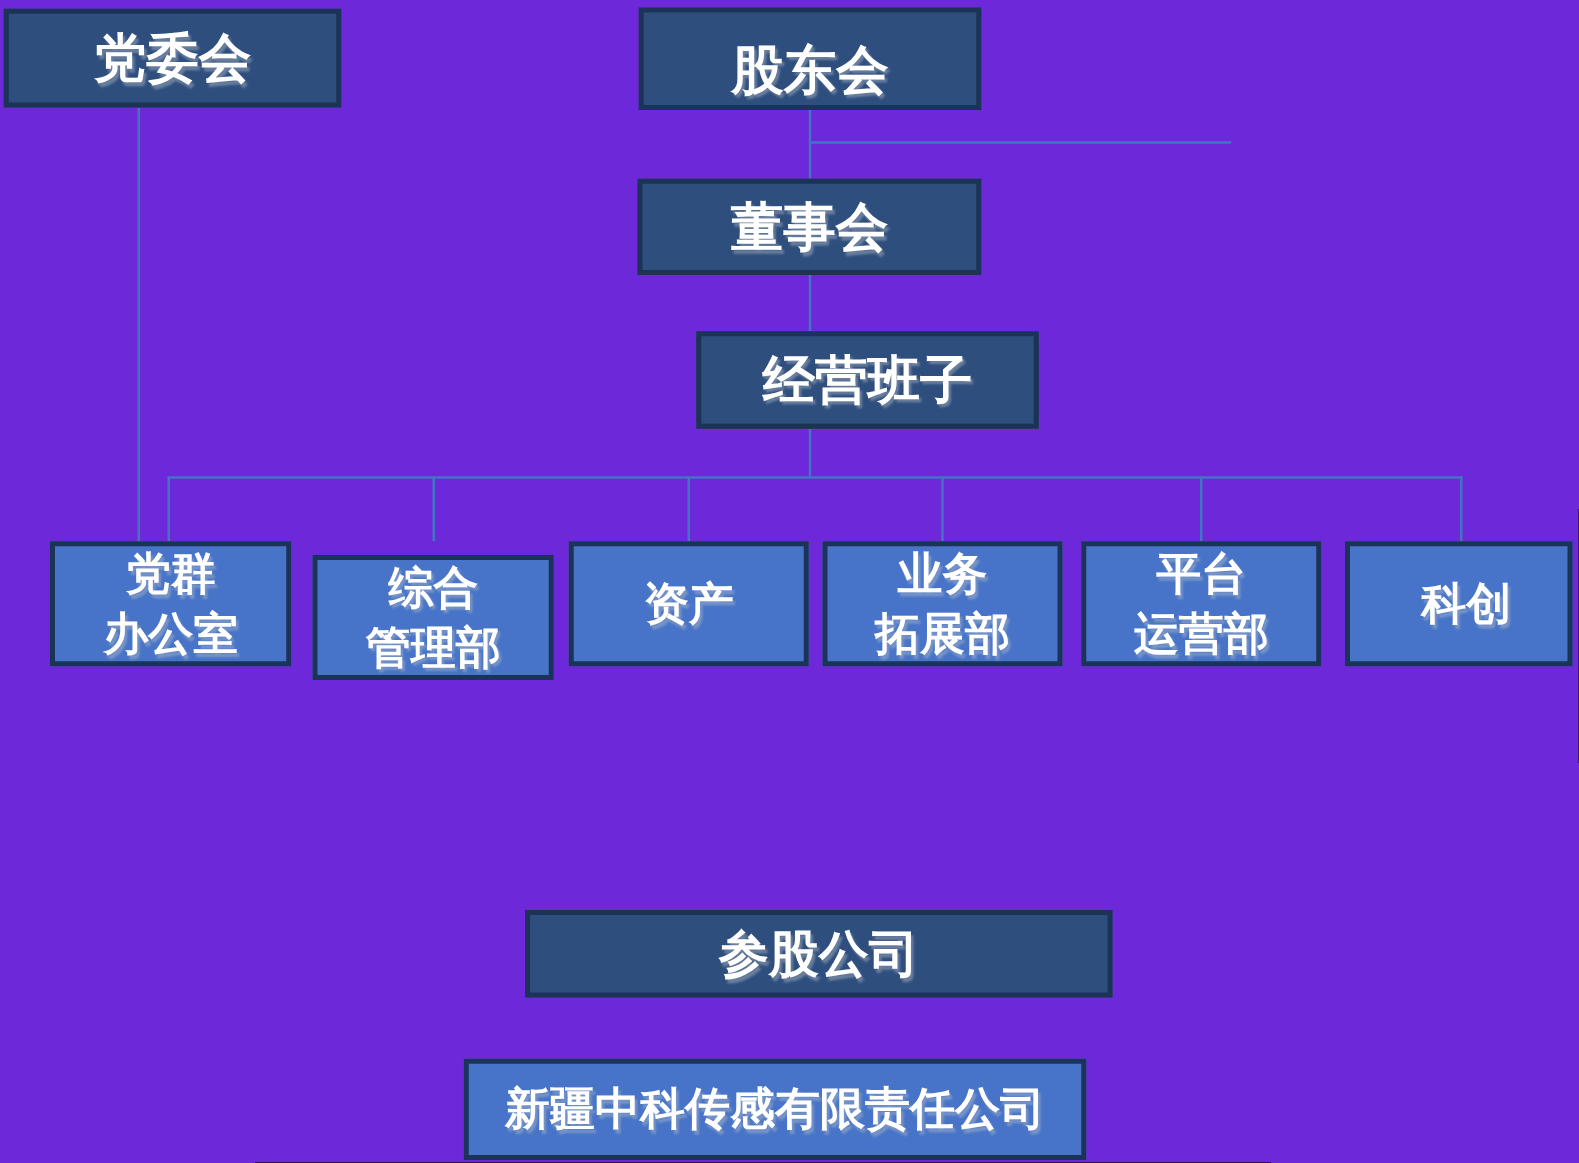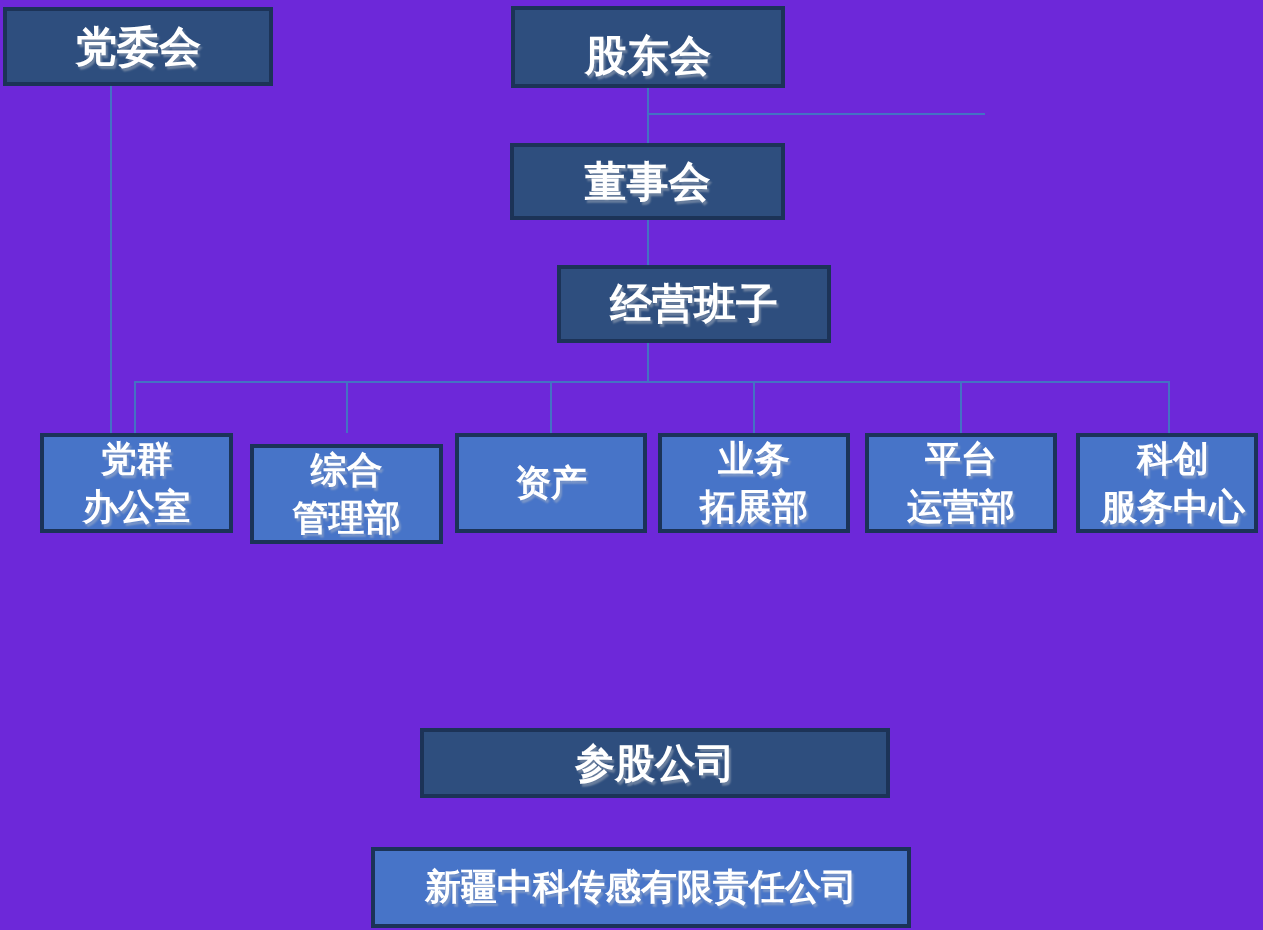--- a/index.html
+++ b/index.html
@@ -101,24 +101,23 @@
     <span>拓展部</span>
   </div>
 
   <div class="box light dept" style="left:865px; top:433px; width:192px; height:100px;">
     <span>平台</span>
     <span>运营部</span>
   </div>
 
   <div class="box light dept" style="left:1076px; top:433px; width:182px; height:100px;padding-left:12px;">
     <span>科创</span>
-    <span>服务中心</span>
   </div>
 
   <div class="box dark fs-lg" style="left:420px; top:703px; width:470px; height:70px;margin-top:25px;">
     <span>参股公司</span>
   </div>
 
-  <div class="box light fs-md" style="left:371px; top:847px; width:540px; height:81px;align-items:center;">
+  <div class="box light fs-md" style="left:371px; top:847px; width:498px; height:81px;align-items:center;">
     <span>新疆中科传感有限责任公司</span>
   </div>
 
 </div>
 
 </body></html>

